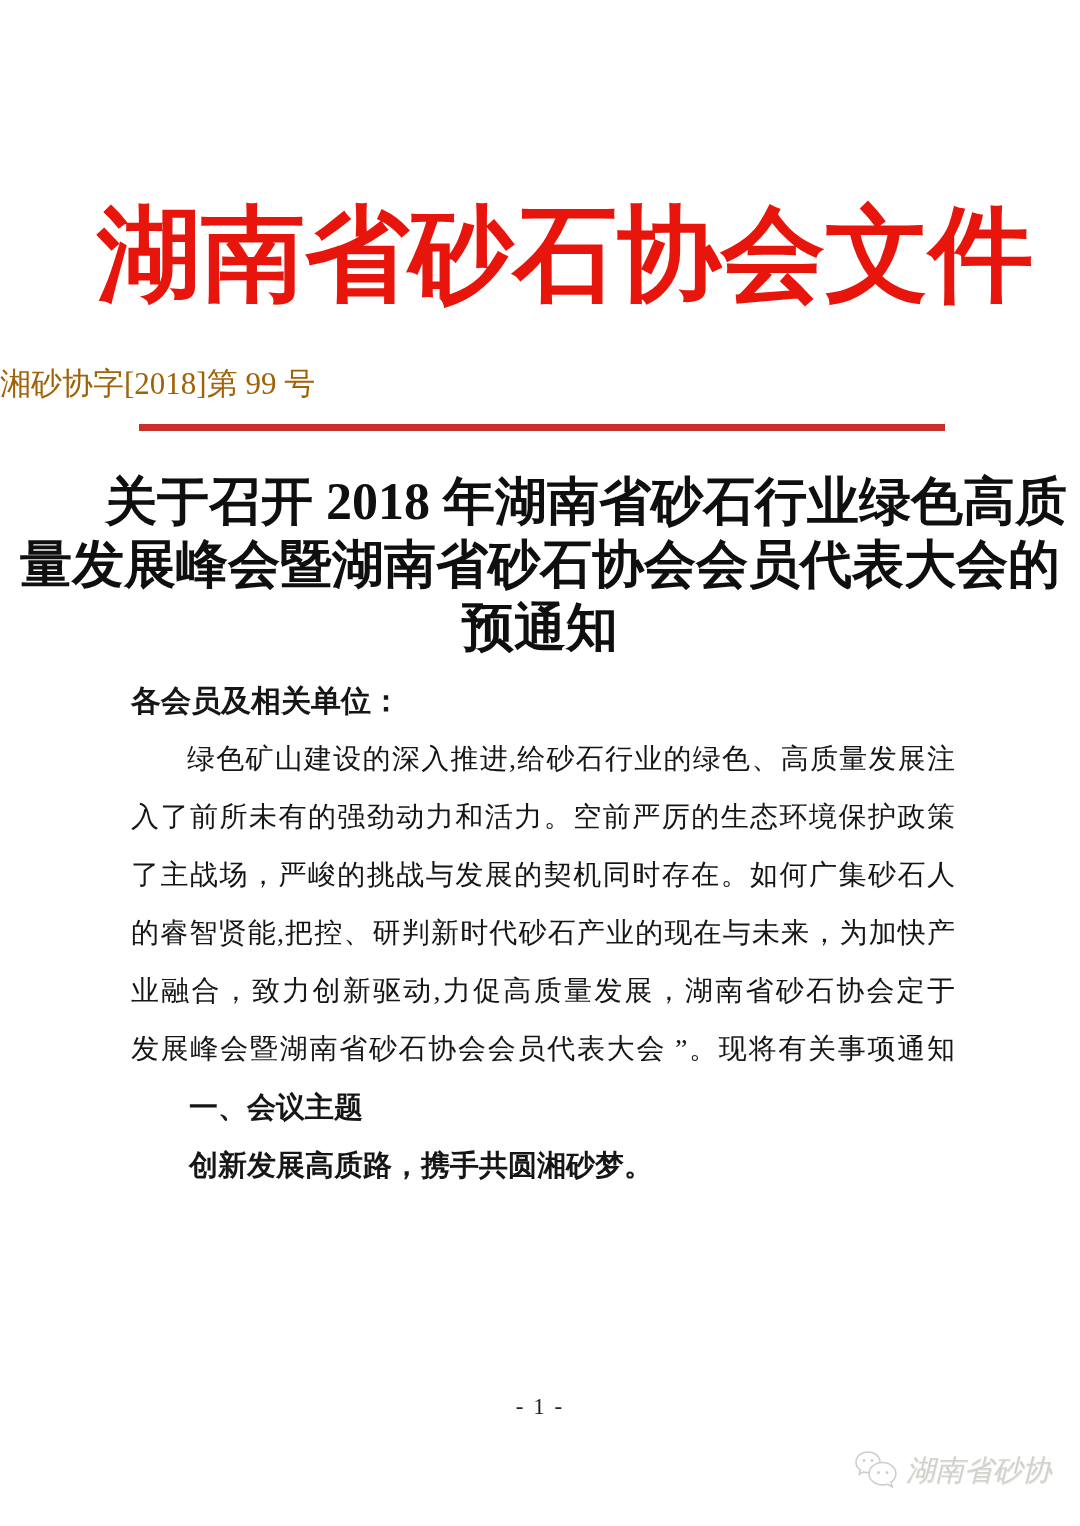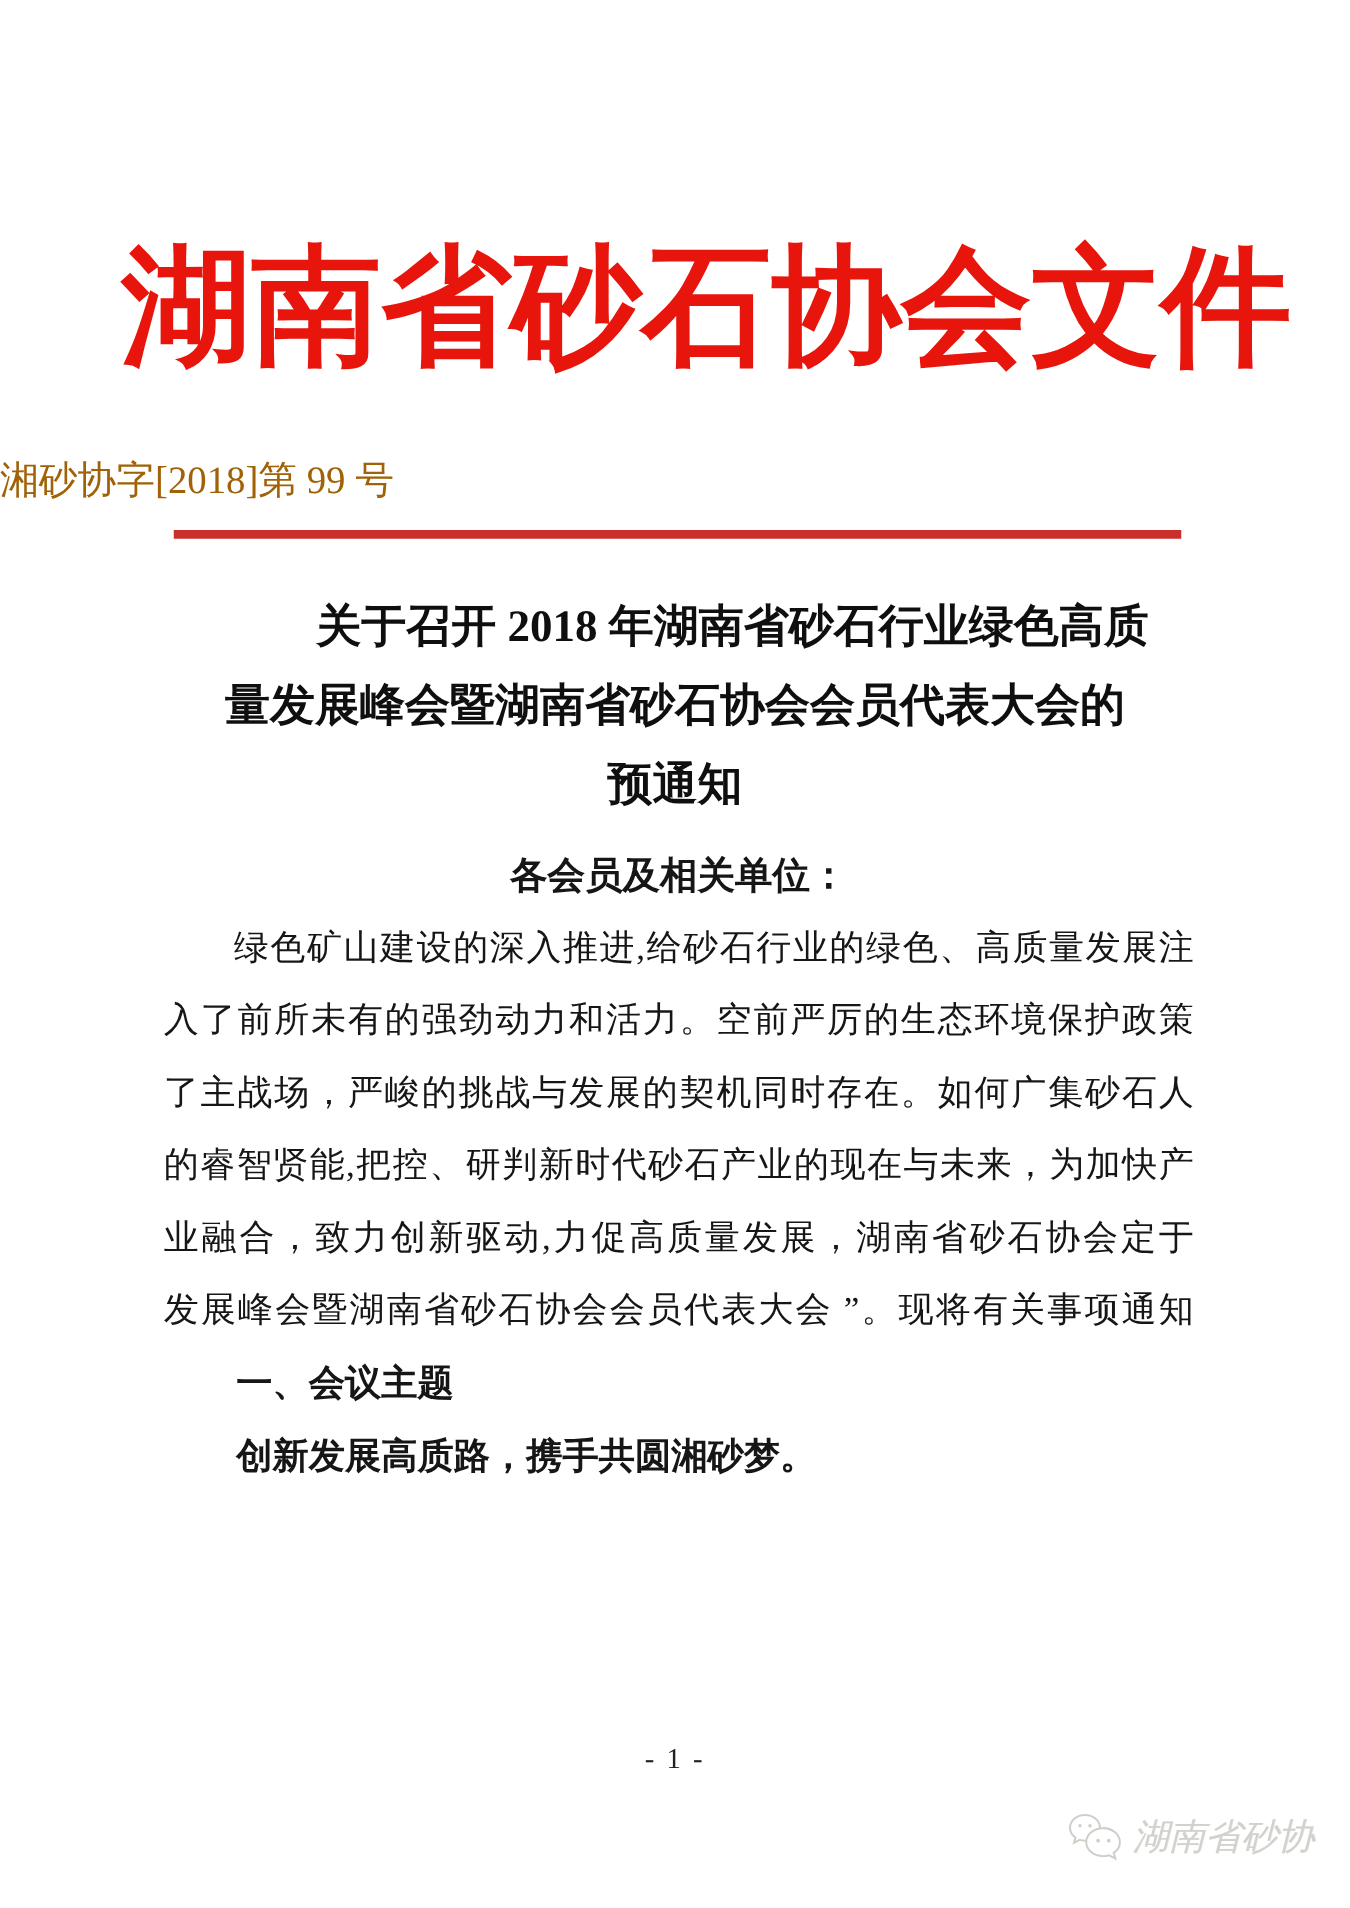--- a/index.html
+++ b/index.html
@@ -21,21 +21,21 @@
     background:#ffffff;
     overflow:hidden;
     margin:0 auto;
   }
   
   .letterhead{
     position:absolute;
     top:198px;
     left:97px;
     width:886px;
-    font-family:Liberation Mono, monospace;
+    font-family:Liberation Sans, sans-serif;
     font-weight:bold;
     font-size:104px;
     line-height:1.08;
     color:var(--red-letterhead);
     text-align:justify;
     text-align-last:justify;
     white-space:nowrap;
     letter-spacing:0;
   }
   
@@ -59,40 +59,39 @@
     background:var(--red-rule);
   }
   
   .doc-title{
     position:absolute;
     top:470px;
     left:0;
     width:100%;
     text-align:center;
     font-weight:bold;
-    font-size:36px;
+    font-size:52px;
     line-height:63px;
     color:#0f0f0f;
   }
   .doc-title .t-line1{transform:translateX(46px);}
   
   .body-block{
     position:absolute;
     top:672px;
     left:131px;
     width:824px;
     font-size:28px;
     line-height:58px;
     color:#161616;
   }
   .salutation{
     font-family:"Liberation Sans","DejaVu Sans",sans-serif;
     font-weight:bold;
     font-size:30px;
-    text-align:center;
   }
   .para-line{
     text-align:justify;
     text-align-last:justify;
   }
   .para-first{text-indent:2em;}
   .para-last{
     text-align:left;
     text-align-last:left;
   }

